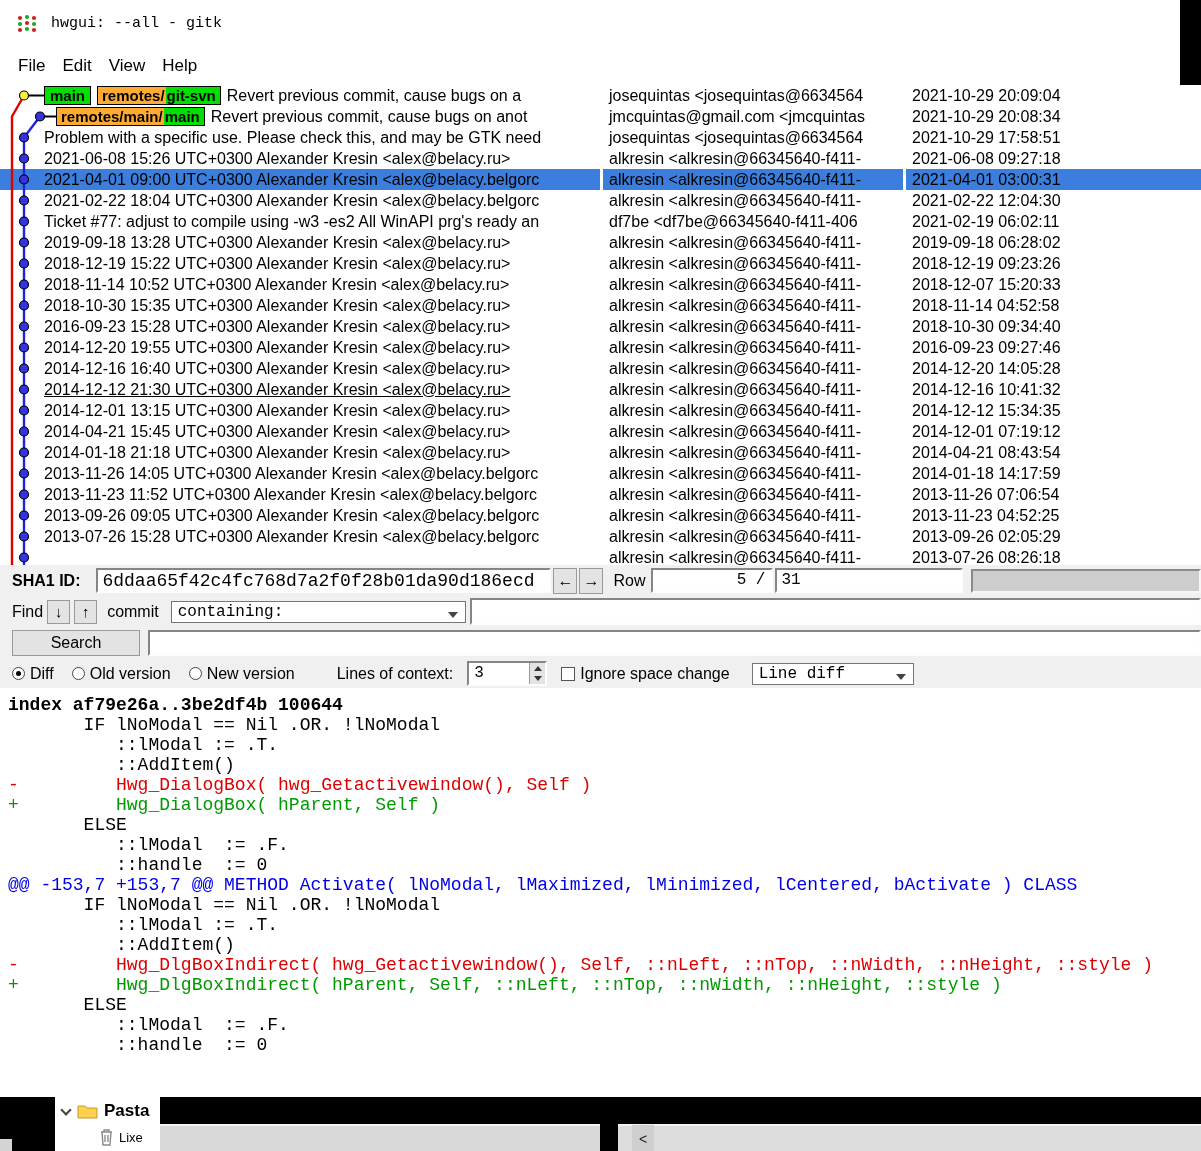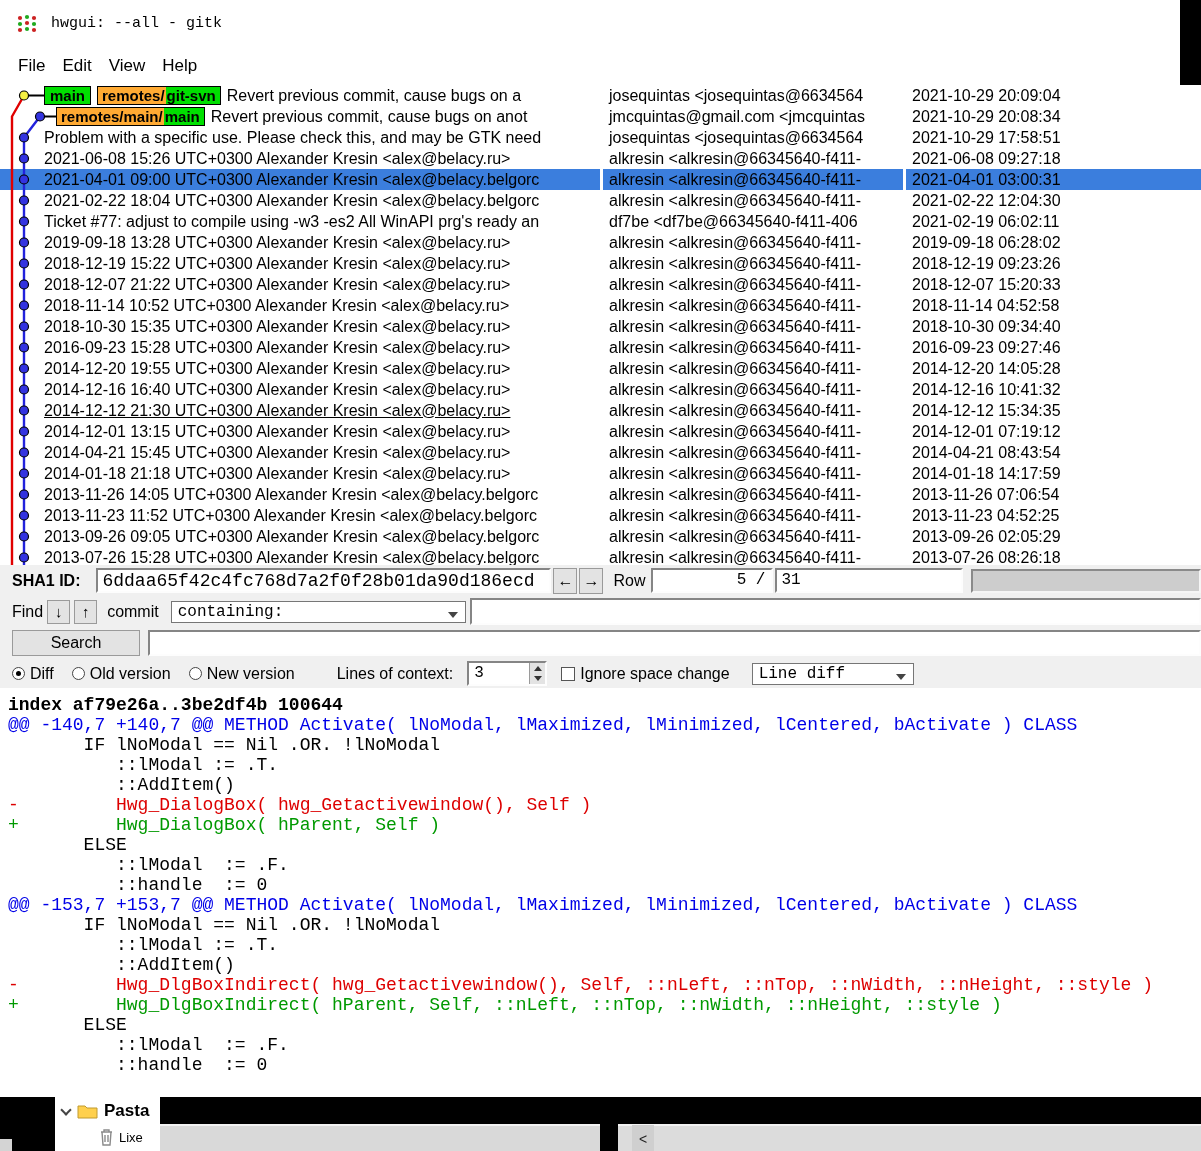--- a/index.html
+++ b/index.html
@@ -159,23 +159,20 @@
         <span class="subj">2021-02-22 18:04 UTC+0300 Alexander Kresin &lt;alex@belacy.belgorc</span>
       </div>
       <div class="crow" style="padding-left: 44px;">
         <span class="subj">Ticket #77: adjust to compile using -w3 -es2 All WinAPI prg's ready an</span>
       </div>
       <div class="crow" style="padding-left: 44px;">
         <span class="subj">2019-09-18 13:28 UTC+0300 Alexander Kresin &lt;alex@belacy.ru&gt;</span>
       </div>
       <div class="crow" style="padding-left: 44px;">
         <span class="subj">2018-12-19 15:22 UTC+0300 Alexander Kresin &lt;alex@belacy.ru&gt;</span>
-      </div>
-      <div class="crow" style="padding-left: 44px;">
-        <span class="subj">2018-12-07 21:22 UTC+0300 Alexander Kresin &lt;alex@belacy.ru&gt;</span>
       </div>
       <div class="crow" style="padding-left: 44px;">
         <span class="subj">2018-11-14 10:52 UTC+0300 Alexander Kresin &lt;alex@belacy.ru&gt;</span>
       </div>
       <div class="crow" style="padding-left: 44px;">
         <span class="subj">2018-10-30 15:35 UTC+0300 Alexander Kresin &lt;alex@belacy.ru&gt;</span>
       </div>
       <div class="crow" style="padding-left: 44px;">
         <span class="subj">2016-09-23 15:28 UTC+0300 Alexander Kresin &lt;alex@belacy.ru&gt;</span>
       </div>
@@ -344,21 +341,20 @@
   <span class="rlabel">Ignore space change</span>
   <div class="combo" id="mode-combo">
     <span>Line diff</span>
     <span class="chev"></span>
   </div>
 </div>
 
 <div id="diff-pane">
   <div id="diff-body">
       <div class="dl index">index af79e26a..3be2df4b 100644</div>
-      <div class="dl hunk">@@ -140,7 +140,7 @@ METHOD Activate( lNoModal, lMaximized, lMinimized, lCentered, bActivate ) CLASS</div>
       <div class="dl ctx">       IF lNoModal == Nil .OR. !lNoModal</div>
       <div class="dl ctx">          ::lModal := .T.</div>
       <div class="dl ctx">          ::AddItem()</div>
       <div class="dl del">-         Hwg_DialogBox( hwg_Getactivewindow(), Self )</div>
       <div class="dl add">+         Hwg_DialogBox( hParent, Self )</div>
       <div class="dl ctx">       ELSE</div>
       <div class="dl ctx">          ::lModal  := .F.</div>
       <div class="dl ctx">          ::handle  := 0</div>
       <div class="dl hunk">@@ -153,7 +153,7 @@ METHOD Activate( lNoModal, lMaximized, lMinimized, lCentered, bActivate ) CLASS</div>
       <div class="dl ctx">       IF lNoModal == Nil .OR. !lNoModal</div>

